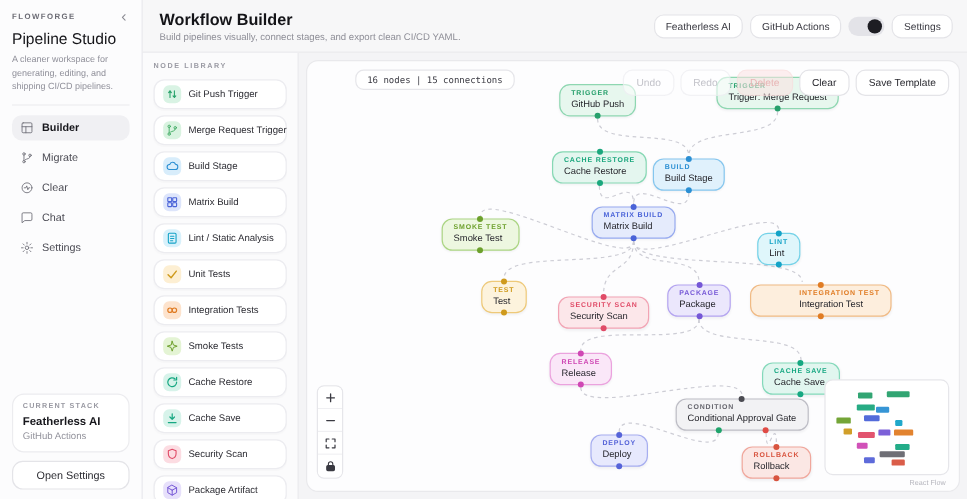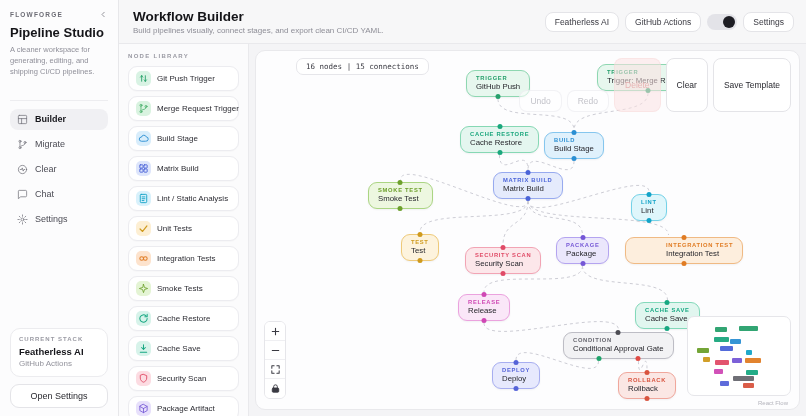--- a/index.html
+++ b/index.html
@@ -4,22 +4,22 @@
 <style>
   * { margin:0; padding:0; box-sizing:border-box; }
   html,body { width:806px; height:416px; overflow:hidden; }
   body { font-family:"Liberation Sans", sans-serif; background:#f4f4f6; color:#1c1c21; display:flex; font-size:10px; }
 
   
   .sidebar { width:119px; min-width:119px; background:#fcfcfd; border-right:1px solid #e7e7ea; display:flex; flex-direction:column; padding:10px 10px 8px; }
   .brand-row { display:flex; align-items:center; justify-content:space-between; margin-bottom:6px; }
   .brand { font-size:6.5px; font-weight:bold; letter-spacing:1.2px; color:#6c6c75; }
   .collapse-btn { color:#8a8a92; display:flex; }
-  .side-title { font-size:13px; font-weight:bold; color:#141418; margin-bottom:5px; }
-  .side-desc { font-size:7.5px; line-height:1.45; color:#90909a; padding-bottom:22px; border-bottom:1px solid #ededf0; margin-bottom:8px; }
+  .side-title { font-size:13px; font-weight:normal; color:#141418; margin-bottom:5px; }
+  .side-desc { font-size:7.5px; line-height:1.45; color:#90909a; padding-bottom:9px; border-bottom:1px solid #ededf0; margin-bottom:8px; }
   .nav { flex:1; }
   .nav-item { display:flex; align-items:center; gap:7px; padding:5px 7px; border-radius:8px; color:#4c4c55; font-size:9px; margin-bottom:4px; cursor:pointer; }
   .nav-item.active { background:#f0f0f3; color:#17171c; font-weight:bold; }
   .nav-item .ic { display:flex; color:#707079; }
   .stack-card { border:1px solid #ececef; border-radius:10px; padding:7px 8px 8px; background:#ffffff; margin-bottom:7px; }
   .stack-label { font-size:6px; font-weight:bold; letter-spacing:1px; color:#9a9aa3; margin-bottom:4px; }
   .stack-name { font-size:9.5px; font-weight:bold; color:#17171c; margin-bottom:2px; }
   .stack-provider { font-size:8px; color:#93939c; }
   .open-settings { width:100%; background:#fff; border:1px solid #e4e4e8; border-radius:9px; padding:6px 0; font-size:9px; color:#2a2a30; text-align:center; cursor:pointer; font-family:inherit; }
 
@@ -41,21 +41,21 @@
   .lib-item { display:flex; align-items:center; gap:6px; background:#fff; border:1px solid #ececf0; border-radius:9px; padding:4px 7px; margin-bottom:5px; height:25px; box-shadow:0 1px 1px rgba(20,20,30,0.02); cursor:grab; }
   .lib-item .chip { width:15px; height:15px; min-width:15px; border-radius:5px; display:flex; align-items:center; justify-content:center; }
   .lib-item .lbl { font-size:8px; color:#2c2c33; white-space:nowrap; }
 
   
   .canvas-wrap { flex:1; position:relative; background:#f4f4f6; padding:6px; min-width:0; }
   .canvas { position:relative; width:100%; height:100%; background:#fdfdfe; border:1px solid #e9e9ec; border-radius:10px; overflow:hidden; }
   .stats-badge { position:absolute; left:40px; top:7px; background:#fff; border:1px solid #e6e6ea; border-radius:7px; padding:3px 9px; font-family:"DejaVu Sans Mono", monospace; font-size:7.5px; color:#3a3a42; z-index:40; }
   .fl-toolbar { position:absolute; top:7px; right:8px; display:flex; gap:5px; z-index:40; }
   .tb-btn { border-radius:8px; padding:5px 10px; font-size:8.5px; font-family:inherit; border:1px solid transparent; cursor:pointer; white-space:nowrap; }
-  .tb-btn.disabled { background:rgba(255,255,255,0.55); color:#c3c3ca; border-color:rgba(230,230,235,0.5); cursor:default;margin-top:32px; }
+  .tb-btn.disabled { background:rgba(255,255,255,0.55); color:#c3c3ca; border-color:rgba(230,230,235,0.5); cursor:default; }
   .tb-btn.disabled-danger { background:rgba(252,226,226,0.55); color:#e8b4b4; border-color:rgba(246,215,215,0.4); cursor:default; }
   .tb-btn.normal { background:#fff; color:#2a2a30; border-color:#e4e4e8; }
   .tb-btn.primary { background:#17171c; color:#fff; border-color:#17171c; font-weight:bold; }
 
   .edges { position:absolute; inset:0; z-index:5; }
   .edges path { fill:none; stroke:#cdcdd5; stroke-width:1; stroke-dasharray:3 3; }
 
   .fl-node { position:absolute; z-index:10; background:#fff; border:1px solid #ccc; border-radius:9px; padding:4px 9px 5px; box-shadow:0 1px 2px rgba(20,20,40,0.05); cursor:grab; }
   .fl-node .nt { font-size:5.8px; font-weight:bold; letter-spacing:0.7px; margin-bottom:1px; white-space:nowrap; }
   .fl-node .nl { font-size:7.8px; color:#26262c; white-space:nowrap; }

